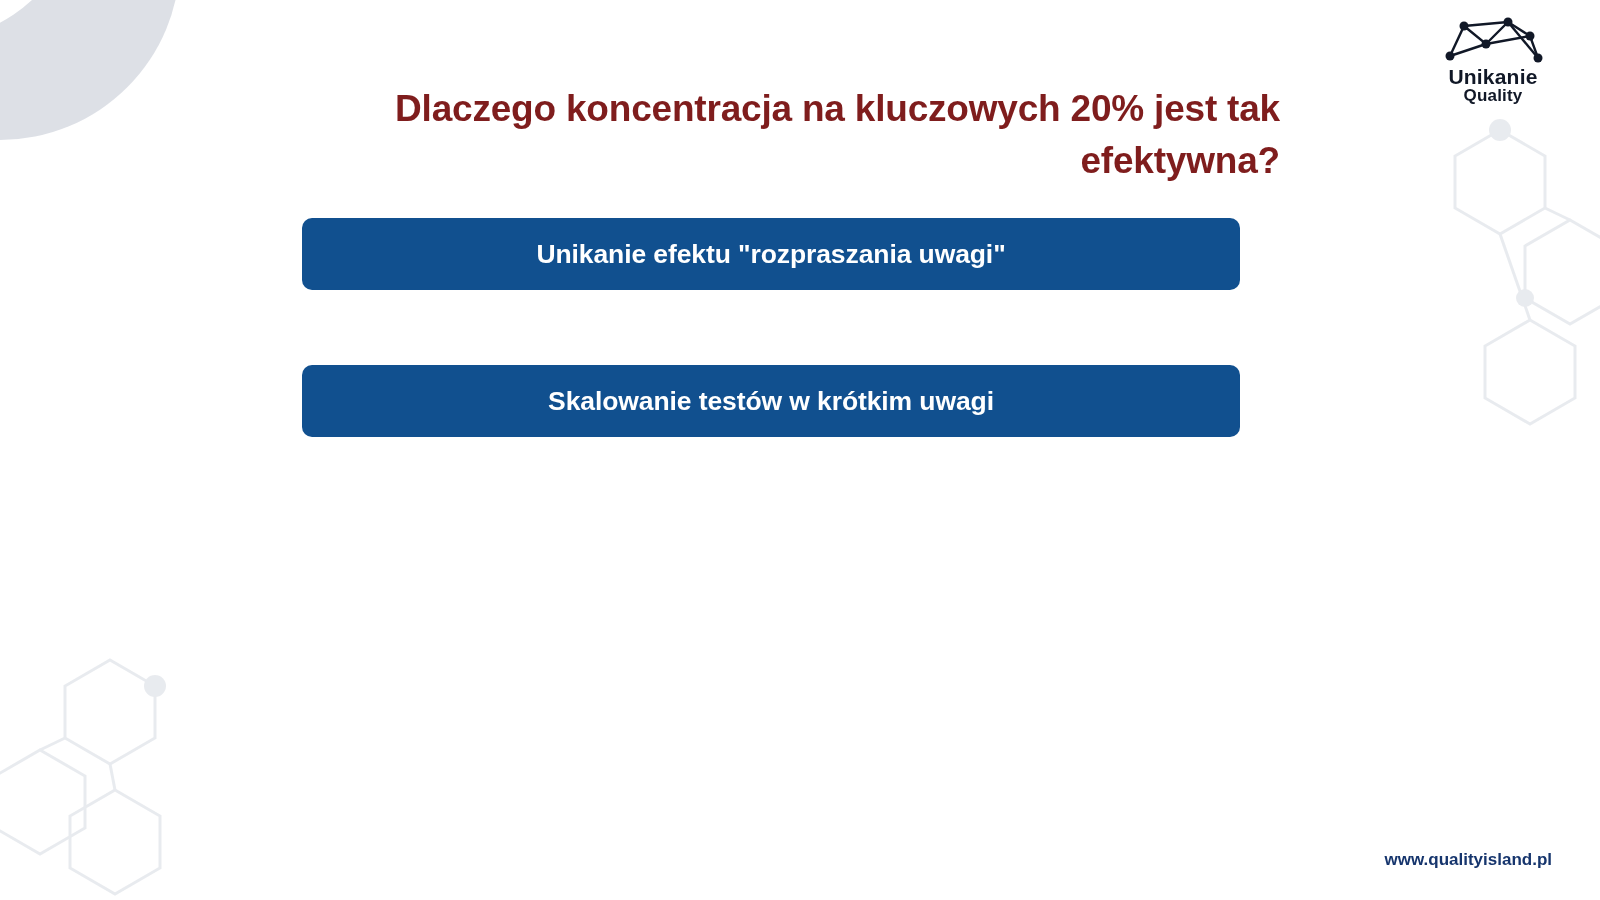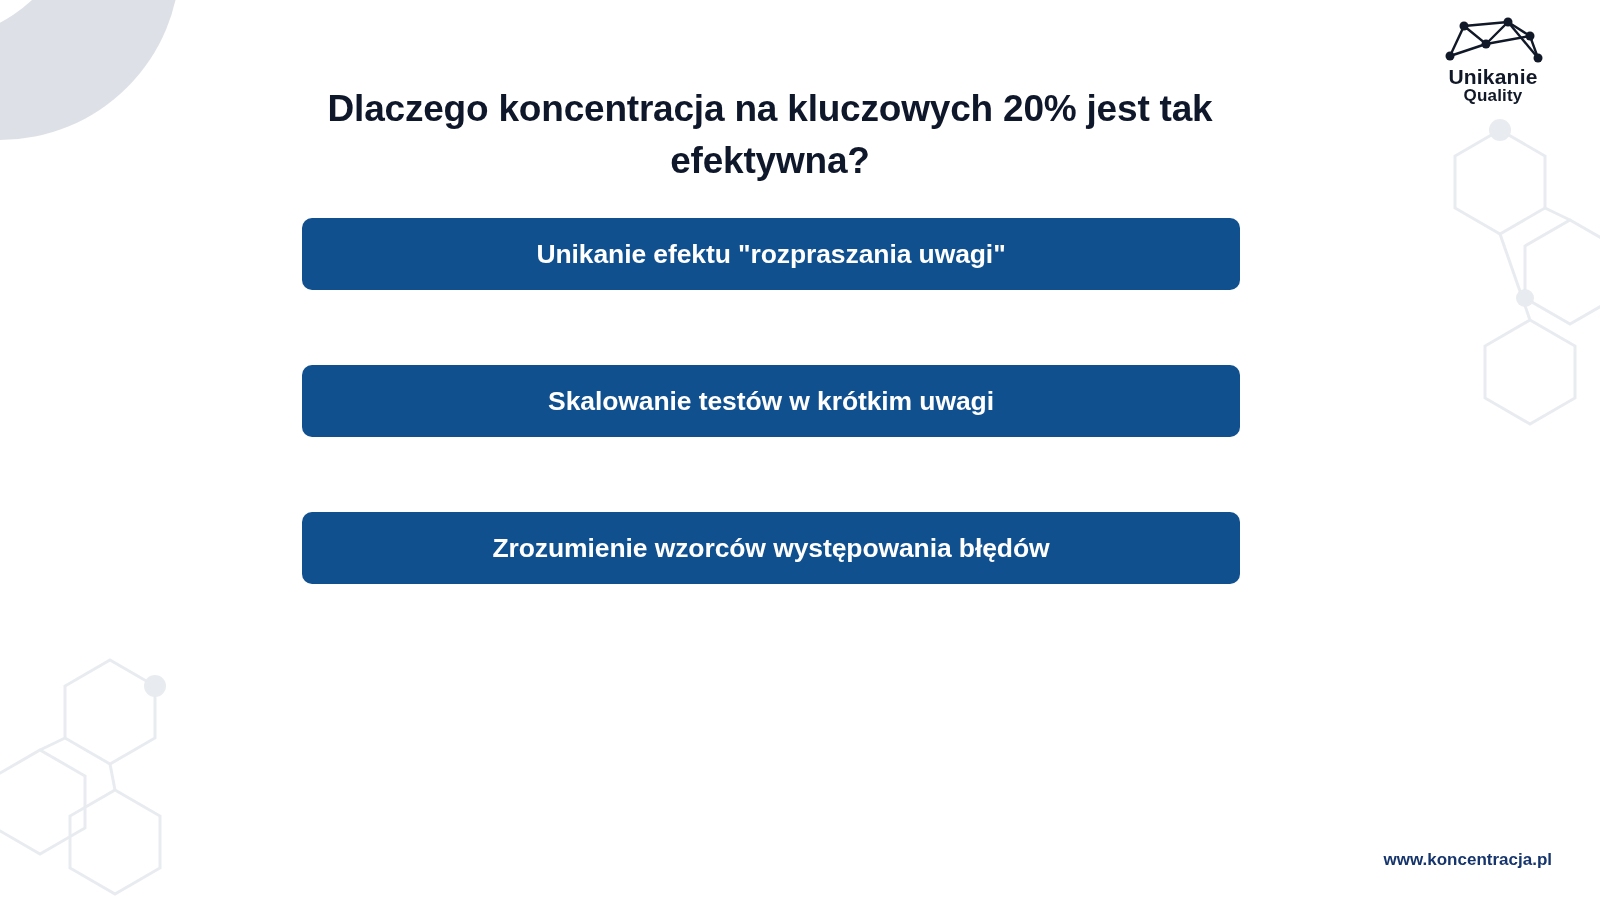--- a/index.html
+++ b/index.html
@@ -60,22 +60,22 @@
   }
   .logo-text .l1 { font-size: 21px; display: block; }
   .logo-text .l2 { font-size: 17px; display: block; }
 
   
   .title {
     position: absolute;
     top: 58px;
     left: 260px;
     width: 1020px;
-    text-align: center;
-    color: #0f172a;
+    text-align: right;
+    color: #7f1d1d;
     font-size: 37px;
     font-weight: bold;
     line-height: 1.42;
     letter-spacing: -0.2px;
   }
 
   
   .bars {
     position: absolute;
     top: 218px;
@@ -170,18 +170,15 @@
 
 <h1 class="title">Dlaczego koncentracja na kluczowych 20% jest tak efektywna?</h1>
 
 <div class="bars">
   <div class="bar">
     <span>Unikanie efektu "rozpraszania uwagi"</span>
   </div>
   <div class="bar">
     <span>Skalowanie testów w krótkim uwagi</span>
   </div>
-  <div class="bar">
-    <span>Zrozumienie wzorców występowania błędów</span>
-  </div>
 </div>
 
-<div class="footer-url">www.koncentracja.pl</div>
+<div class="footer-url">www.qualityisland.pl</div>
 
 </body></html>

